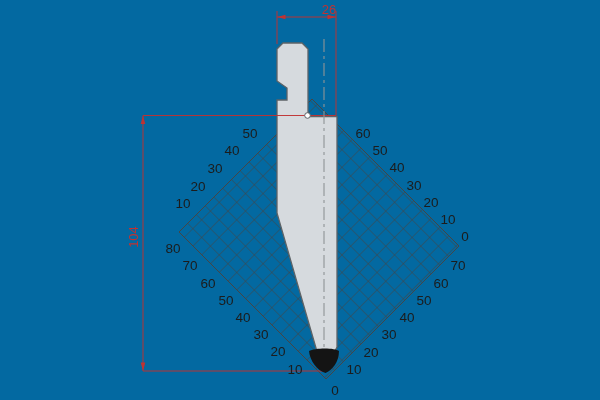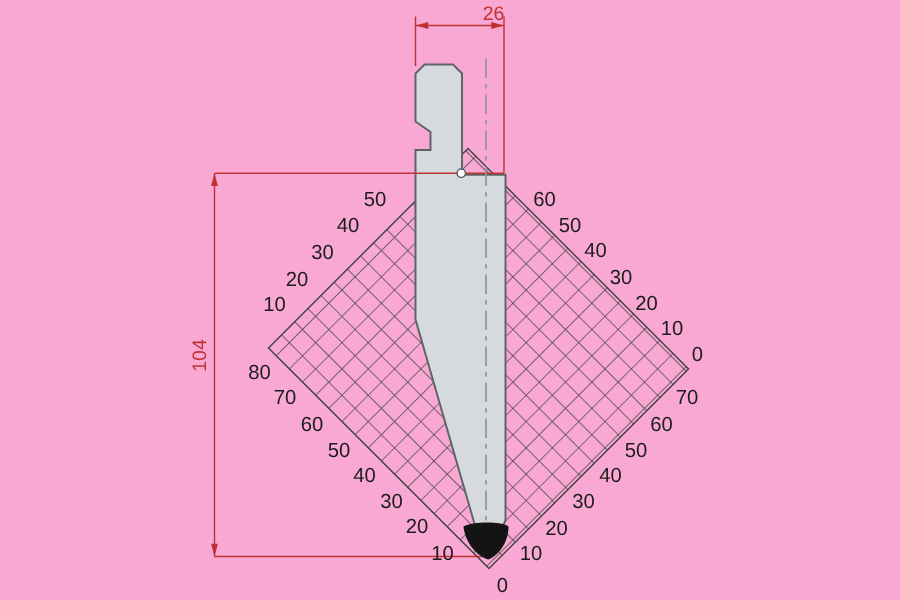--- a/index.html
+++ b/index.html
@@ -1,16 +1,16 @@
 <!DOCTYPE html>
 <html><head>
 <meta charset="utf-8">
 <style>
   html,body{margin:0;padding:0;background:#ffffff;}
-  .stage{position:relative;width:600px;height:400px;background:#f9a8d4;overflow:hidden;
+  .stage{position:relative;width:600px;height:400px;background:#0369a1;overflow:hidden;
          font-family:"Liberation Sans", sans-serif;}
   svg{display:block}
   .hatchline{stroke:#454545;stroke-width:0.95;fill:none;}
   .diamond{stroke:#454545;stroke-width:1;}
   .punch{stroke:#5d6367;stroke-width:1.3;}
   .notch{fill:#ffffff;stroke:#5d6367;stroke-width:1;}
   .centerline{stroke:#8f9496;stroke-width:1.1;stroke-dasharray:13 4 3 4;fill:none;}
   .dim{stroke-width:0.95;fill:none;}
   .dimfill{stroke:none;}
   .dimtext{font-size:13px;text-anchor:middle;dominant-baseline:central;}

